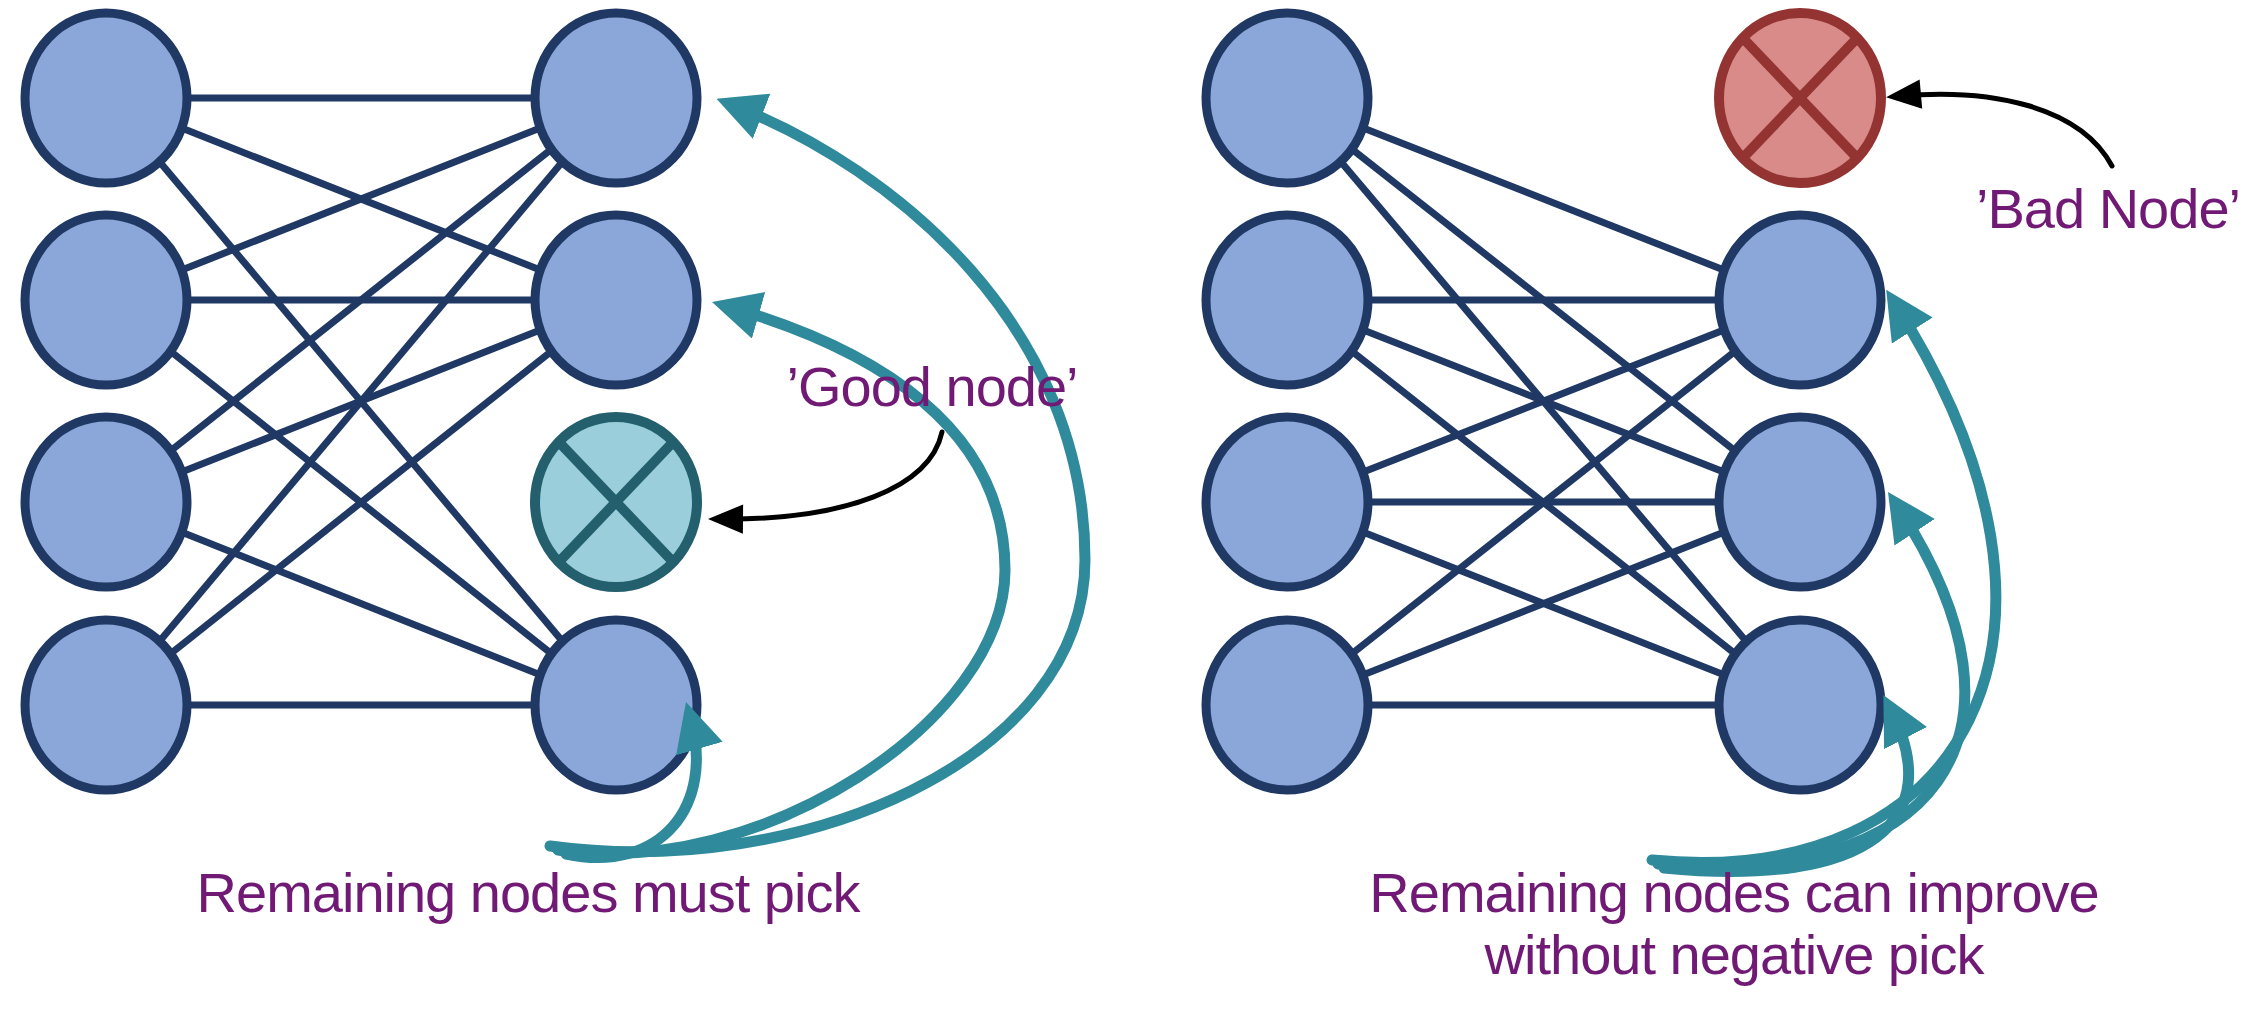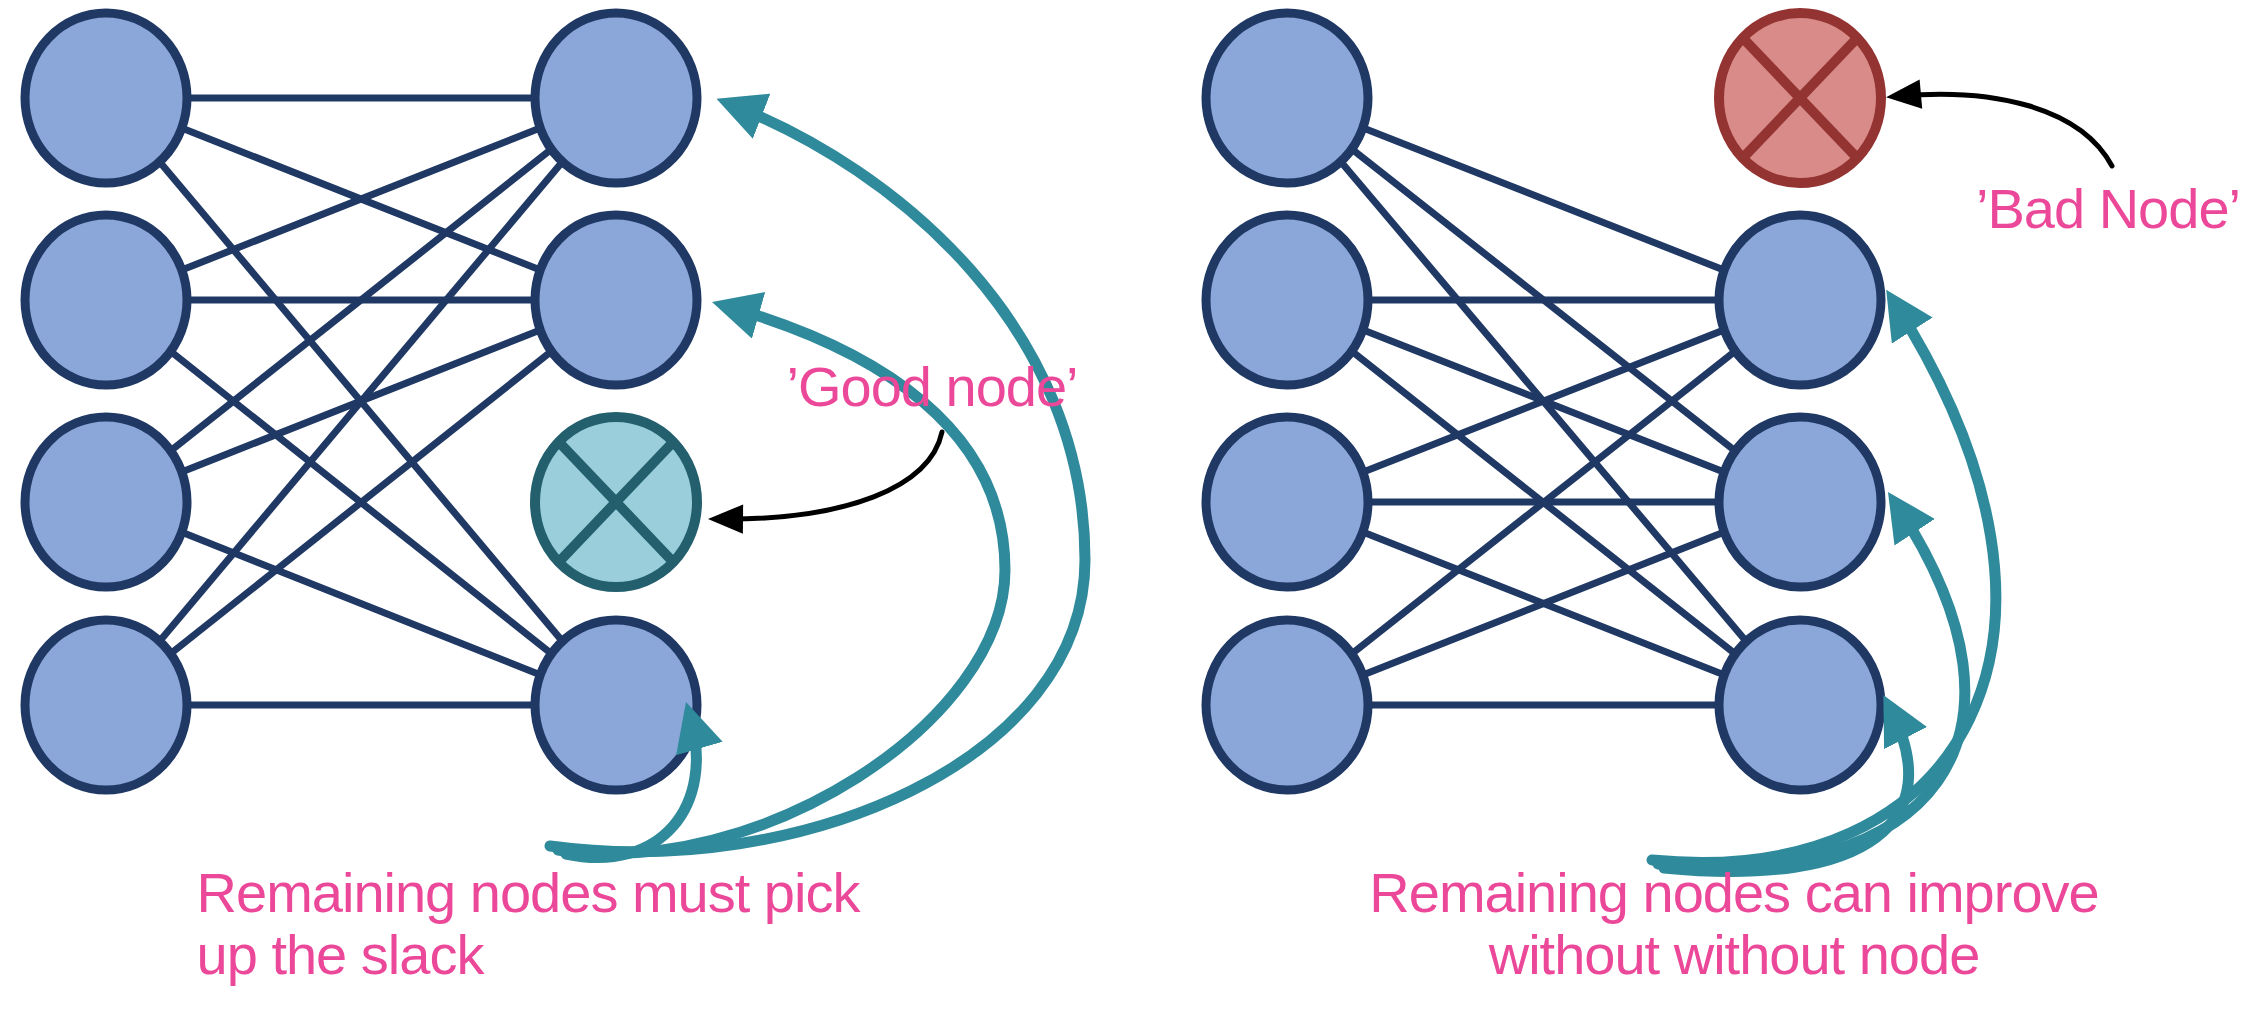--- a/index.html
+++ b/index.html
@@ -9,21 +9,21 @@
     height:1029px;
     background:#ffffff;
     overflow:hidden;
     font-family:"Liberation Sans", sans-serif;
   }
   .stage svg{position:absolute;left:0;top:0;width:100%;height:100%;}
   .txt{
     position:absolute;
     transform:translateX(-50%);
     white-space:nowrap;
-    color:#ec4899;
+    color:#701a75;
     font-size:56px;
     line-height:62px;
     letter-spacing:-1px;
     font-weight:400;
   }
   #lbl-good{left:932px;top:356px;}
   #lbl-bad{left:2108px;top:178px;}
   #cap-left{left:528px;top:862px;text-align:left;}
   #cap-right{left:1734px;top:862px;text-align:center;}
 </style>
@@ -97,20 +97,19 @@
         <path d="M 2112 166 C 2080 106, 1990 88, 1900 96" fill="none" stroke="#000000" stroke-width="5" stroke-linecap="round" marker-end="url(#ah-black)"></path>
       </g>
     </svg>
 
   <div class="txt" id="lbl-good">’Good node’</div>
 
   <div class="txt" id="lbl-bad">’Bad Node’</div>
 
   <div class="txt" id="cap-left">
     <div>Remaining nodes must pick</div>
-    <div>up the slack</div>
   </div>
 
   <div class="txt" id="cap-right">
     <div>Remaining nodes can improve</div>
-    <div>without without node</div>
+    <div>without negative pick</div>
   </div>
 </div>
 
 </body></html>

